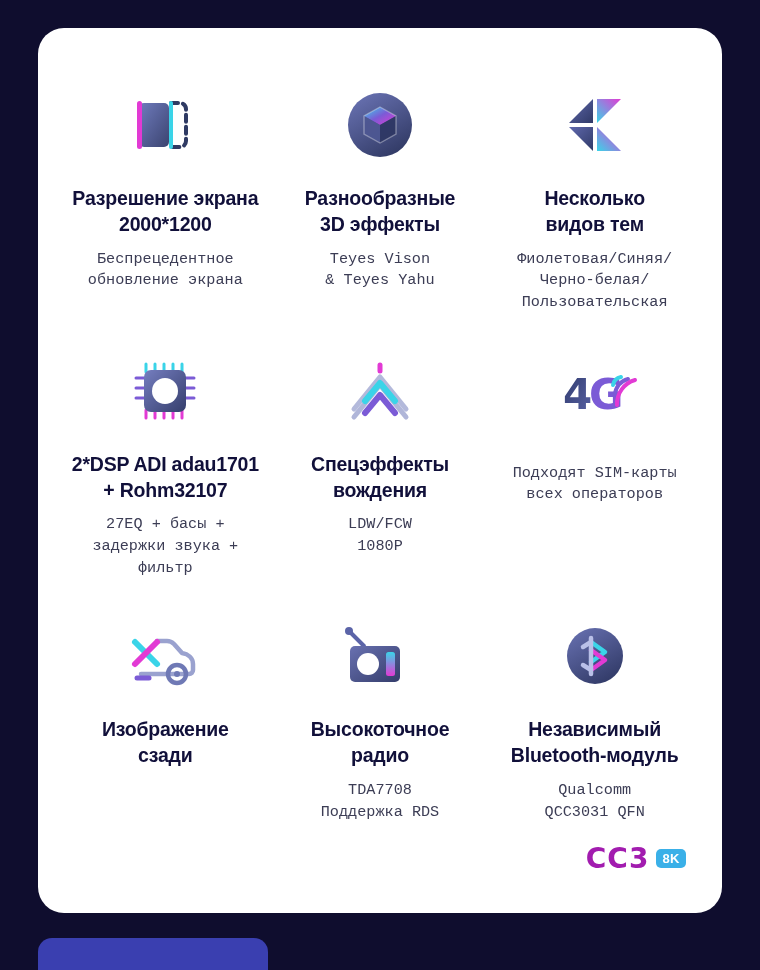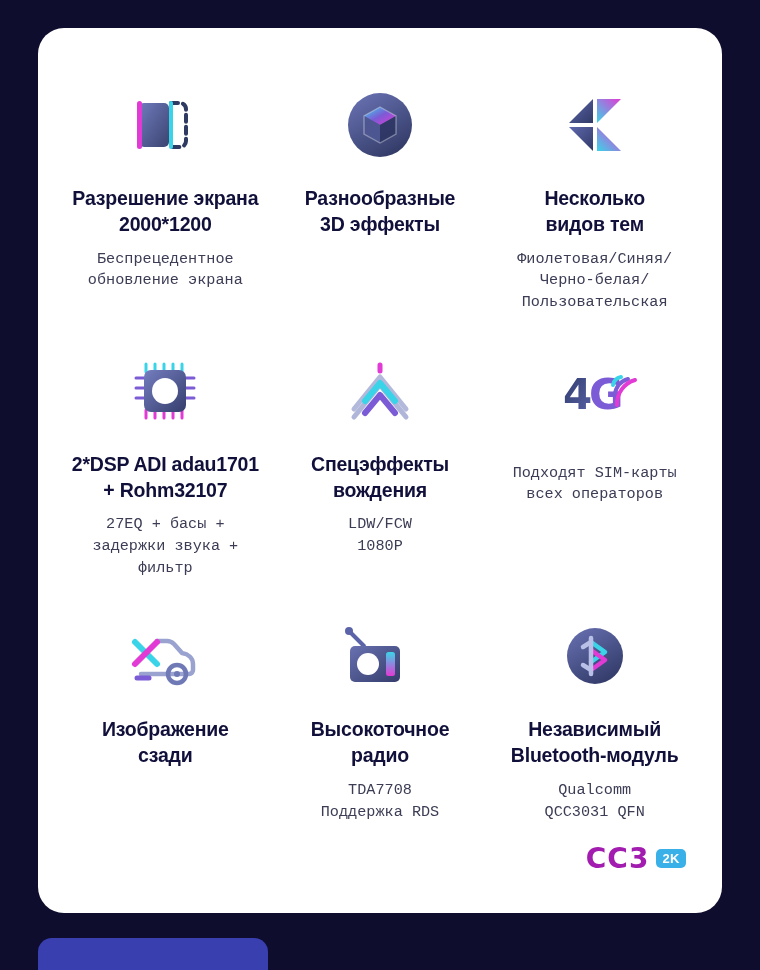--- a/index.html
+++ b/index.html
@@ -146,20 +146,21 @@
               </linearGradient>
             </defs>
             <circle cx="40" cy="40" r="32" fill="url(#g2a)"></circle>
             <path d="M40 22 L56 31 L40 40 L24 31 Z" fill="url(#g2b)"></path>
             <path d="M24 31 L40 40 L40 58 L24 49 Z" fill="#4d5691" opacity="0.95"></path>
             <path d="M56 31 L56 49 L40 58 L40 40 Z" fill="#2e3764" opacity="0.95"></path>
             <path d="M40 22 L56 31 L56 49 L40 58 L24 49 L24 31 Z" fill="none" stroke="#ffffff" stroke-opacity="0.35" stroke-width="1.4"></path>
           </svg>
         </div>
         <div class="cell-title">Разнообразные<br>3D эффекты</div>
+        <div class="cell-sub">Teyes Vison<br>&amp; Teyes Yahu</div>
       </div>
 
       <div class="cell">
         <div class="icon-wrap">
           <svg width="80" height="80" viewBox="0 0 80 80">
             <defs>
               <linearGradient id="g3a" x1="0" y1="0" x2="1" y2="1">
                 <stop offset="0" stop-color="#5f68ad"></stop>
                   <stop offset="1" stop-color="#303a67"></stop>
               </linearGradient>
@@ -314,18 +315,18 @@
           </svg>
         </div>
         <div class="cell-title">Независимый<br>Bluetooth-модуль</div>
         <div class="cell-sub">Qualcomm<br>QCC3031 QFN</div>
       </div>
 
     </div>
 
     <div class="brand">
       <span class="brand-text">CC3</span>
-      <span class="brand-badge">2K</span>
+      <span class="brand-badge">8K</span>
     </div>
   </div>
 
   <div class="bottom-strip"></div>
 </div>
 
 </body></html>

